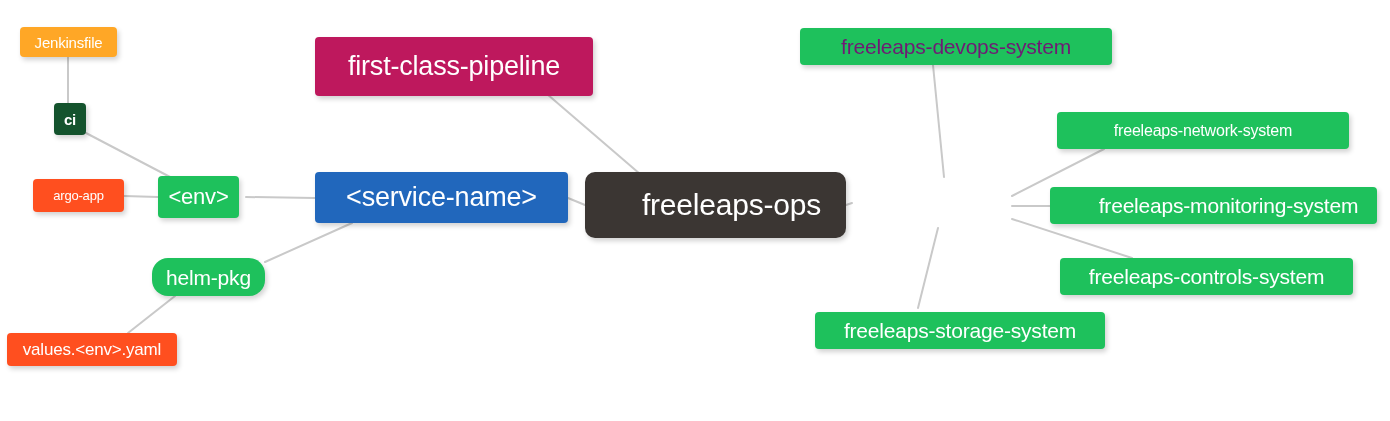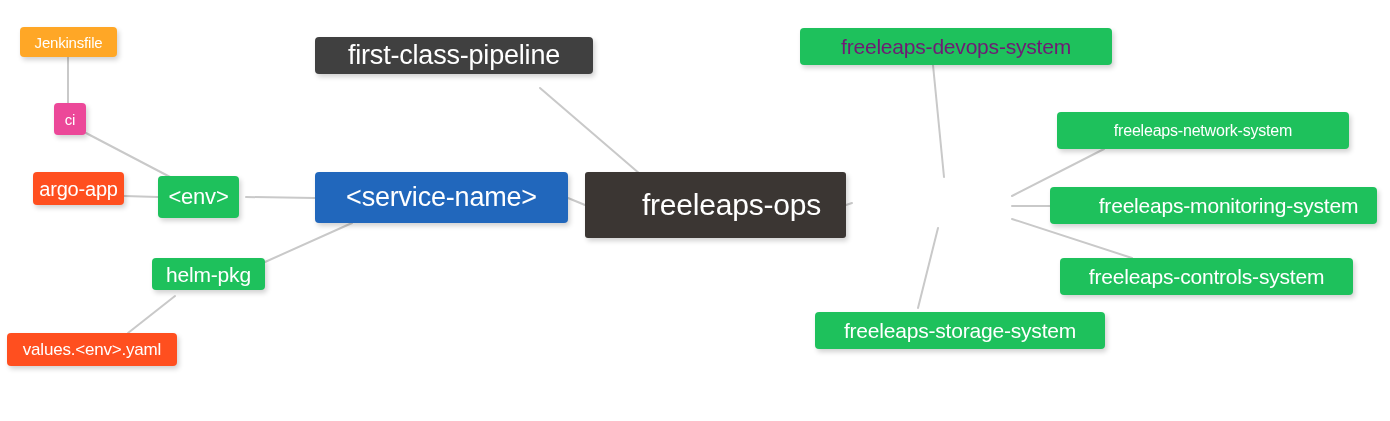--- a/index.html
+++ b/index.html
@@ -35,21 +35,21 @@
     color: #ffffff;
     border-radius: 4px;
     white-space: nowrap;
     box-shadow: 2px 3px 5px rgba(0,0,0,0.18);
     line-height: 1;
     letter-spacing: -0.2px;
     z-index: 2;
   }
   .node-root {
     background: #3b3633;
-    border-radius: 3px;
+    border-radius: 10px;
     padding-left: 32px;
   }
   .node-blue  { background: #2167bc; }
   .node-green { background: #1ec15c; }
   .node-red   { background: #ff4f1f; }
   .node-orange{ background: #ffa726; }
 </style>
 </head>
 <body>
 
@@ -65,25 +65,25 @@
       <line x1="68" y1="103" x2="68" y2="57" stroke="#c9c9c9" stroke-width="2" stroke-linecap="round"></line>
       <line x1="175" y1="296" x2="128" y2="333" stroke="#c9c9c9" stroke-width="2" stroke-linecap="round"></line>
       <line x1="944" y1="177" x2="933" y2="65" stroke="#c9c9c9" stroke-width="2" stroke-linecap="round"></line>
       <line x1="1012" y1="196" x2="1104" y2="149" stroke="#c9c9c9" stroke-width="2" stroke-linecap="round"></line>
       <line x1="1012" y1="206" x2="1050" y2="206" stroke="#c9c9c9" stroke-width="2" stroke-linecap="round"></line>
       <line x1="1012" y1="219" x2="1132" y2="258" stroke="#c9c9c9" stroke-width="2" stroke-linecap="round"></line>
       <line x1="938" y1="228" x2="918" y2="308" stroke="#c9c9c9" stroke-width="2" stroke-linecap="round"></line>
     </svg>
 <div class="node node-root" style="left: 585px; top: 172px; width: 261px; height: 66px; font-size: 30px; background: rgb(59, 54, 51); color: rgb(255, 255, 255);">freeleaps-ops</div>
     <div class="node node-blue" style="left: 315px; top: 172px; width: 253px; height: 51px; font-size: 27px; background: rgb(33, 103, 188); color: rgb(255, 255, 255);">&lt;service-name&gt;</div>
-    <div class="node node-blue" style="left: 315px; top: 37px; width: 278px; height: 37px; font-size: 27px; background: #404040; color: rgb(255, 255, 255);">first-class-pipeline</div>
+    <div class="node node-blue" style="left: 315px; top: 37px; width: 278px; height: 59px; font-size: 27px; background: #be185d; color: rgb(255, 255, 255);">first-class-pipeline</div>
     <div class="node node-green" style="left: 158px; top: 176px; width: 81px; height: 42px; font-size: 22px; background: rgb(30, 193, 92); color: rgb(255, 255, 255);">&lt;env&gt;</div>
-    <div class="node node-green" style="left: 152px; top: 258px; width: 113px; height: 32px; font-size: 21px; background: rgb(30, 193, 92); color: rgb(255, 255, 255);">helm-pkg</div>
-    <div class="node node-red" style="left: 54px; top: 103px; width: 32px; height: 32px; font-size: 15px; background: #ec4899; color: rgb(255, 255, 255);">ci</div>
-    <div class="node node-red" style="left: 33px; top: 172px; width: 91px; height: 33px; font-size: 20px; background: rgb(255, 79, 31); color: rgb(255, 255, 255);">argo-app</div>
+    <div class="node node-green" style="left: 152px; top: 258px; width: 113px; height: 38px; font-size: 21px; background: rgb(30, 193, 92); color: rgb(255, 255, 255); border-radius: 16px;">helm-pkg</div>
+    <div class="node node-red" style="left: 54px; top: 103px; width: 32px; height: 32px; font-size: 15px; background: #14532d; color: rgb(255, 255, 255); font-weight: bold;">ci</div>
+    <div class="node node-red" style="left: 33px; top: 179px; width: 91px; height: 33px; font-size: 13px; background: rgb(255, 79, 31); color: rgb(255, 255, 255);">argo-app</div>
     <div class="node node-red" style="left: 7px; top: 333px; width: 170px; height: 33px; font-size: 17px; background: rgb(255, 79, 31); color: rgb(255, 255, 255);">values.&lt;env&gt;.yaml</div>
     <div class="node node-orange" style="left: 20px; top: 27px; width: 97px; height: 30px; font-size: 15px; background: rgb(255, 167, 38); color: rgb(255, 255, 255);">Jenkinsfile</div>
     <div class="node node-green" style="left: 800px; top: 28px; width: 312px; height: 37px; font-size: 21px; background: rgb(30, 193, 92); color: #701a75;">freeleaps-devops-system</div>
     <div class="node node-green" style="left: 1057px; top: 112px; width: 292px; height: 37px; font-size: 16px; background: rgb(30, 193, 92); color: rgb(255, 255, 255);">freeleaps-network-system</div>
     <div class="node node-green" style="left: 1050px; top: 187px; width: 327px; height: 37px; font-size: 21px; background: rgb(30, 193, 92); color: rgb(255, 255, 255); padding-left: 30px;">freeleaps-monitoring-system</div>
     <div class="node node-green" style="left: 1060px; top: 258px; width: 293px; height: 37px; font-size: 21px; background: rgb(30, 193, 92); color: rgb(255, 255, 255);">freeleaps-controls-system</div>
     <div class="node node-green" style="left: 815px; top: 312px; width: 290px; height: 37px; font-size: 21px; background: rgb(30, 193, 92); color: rgb(255, 255, 255);">freeleaps-storage-system</div>
   </div>
 
 </body></html>

